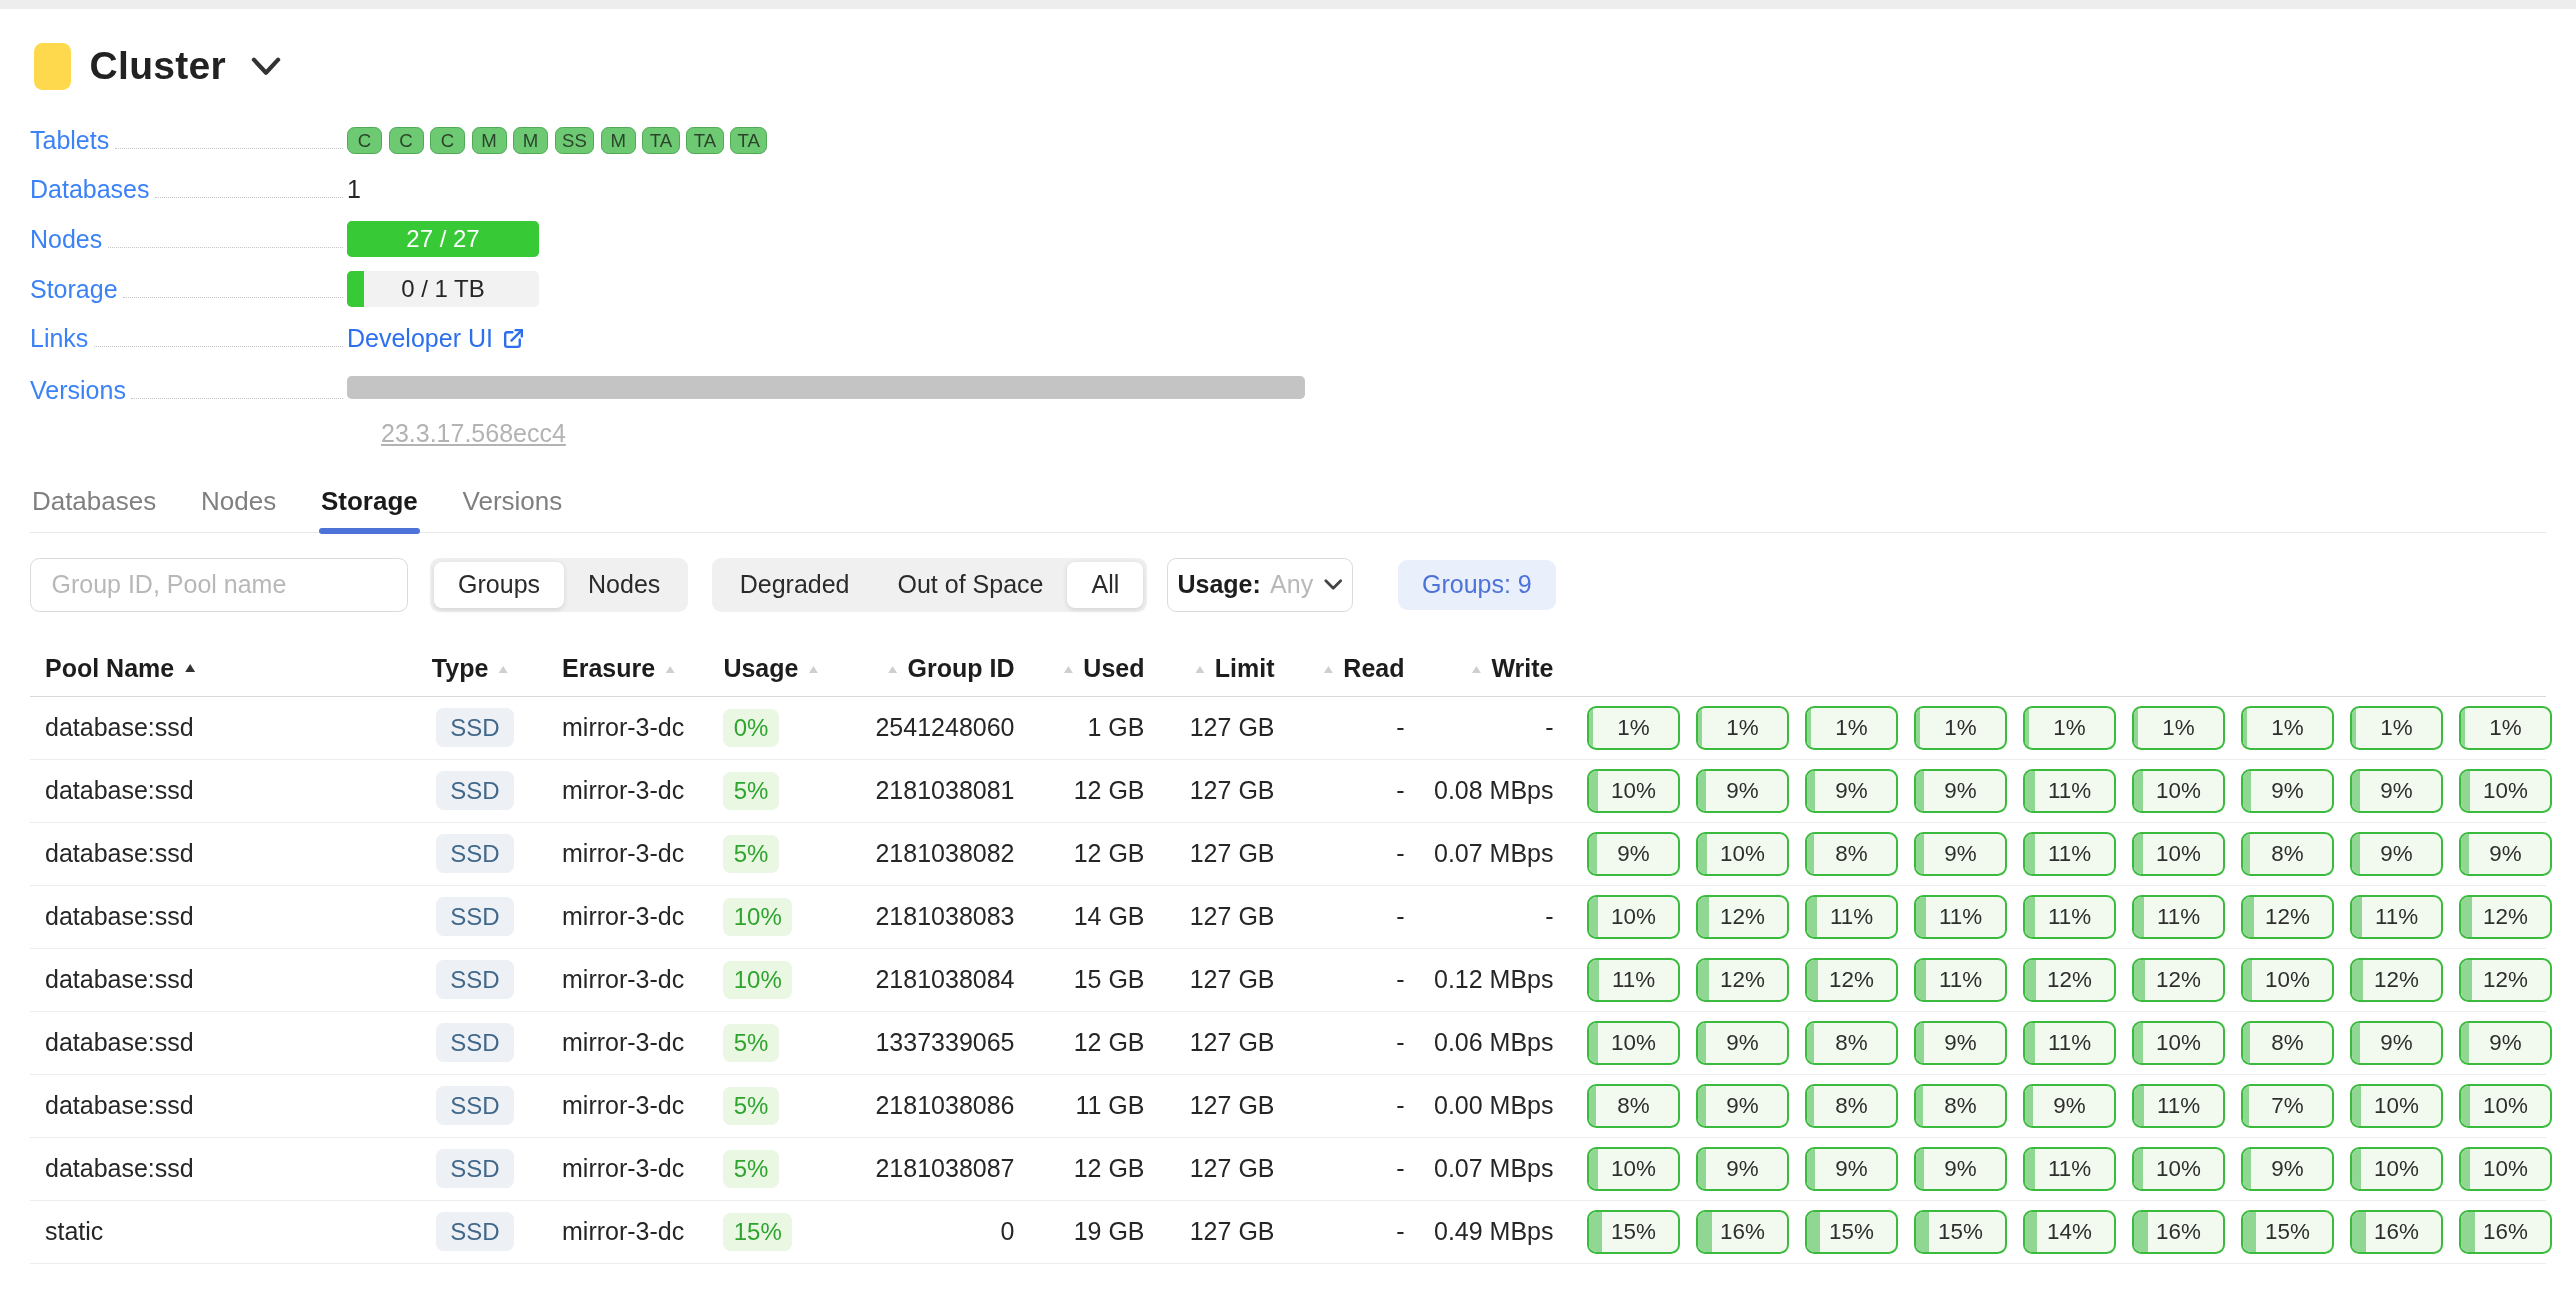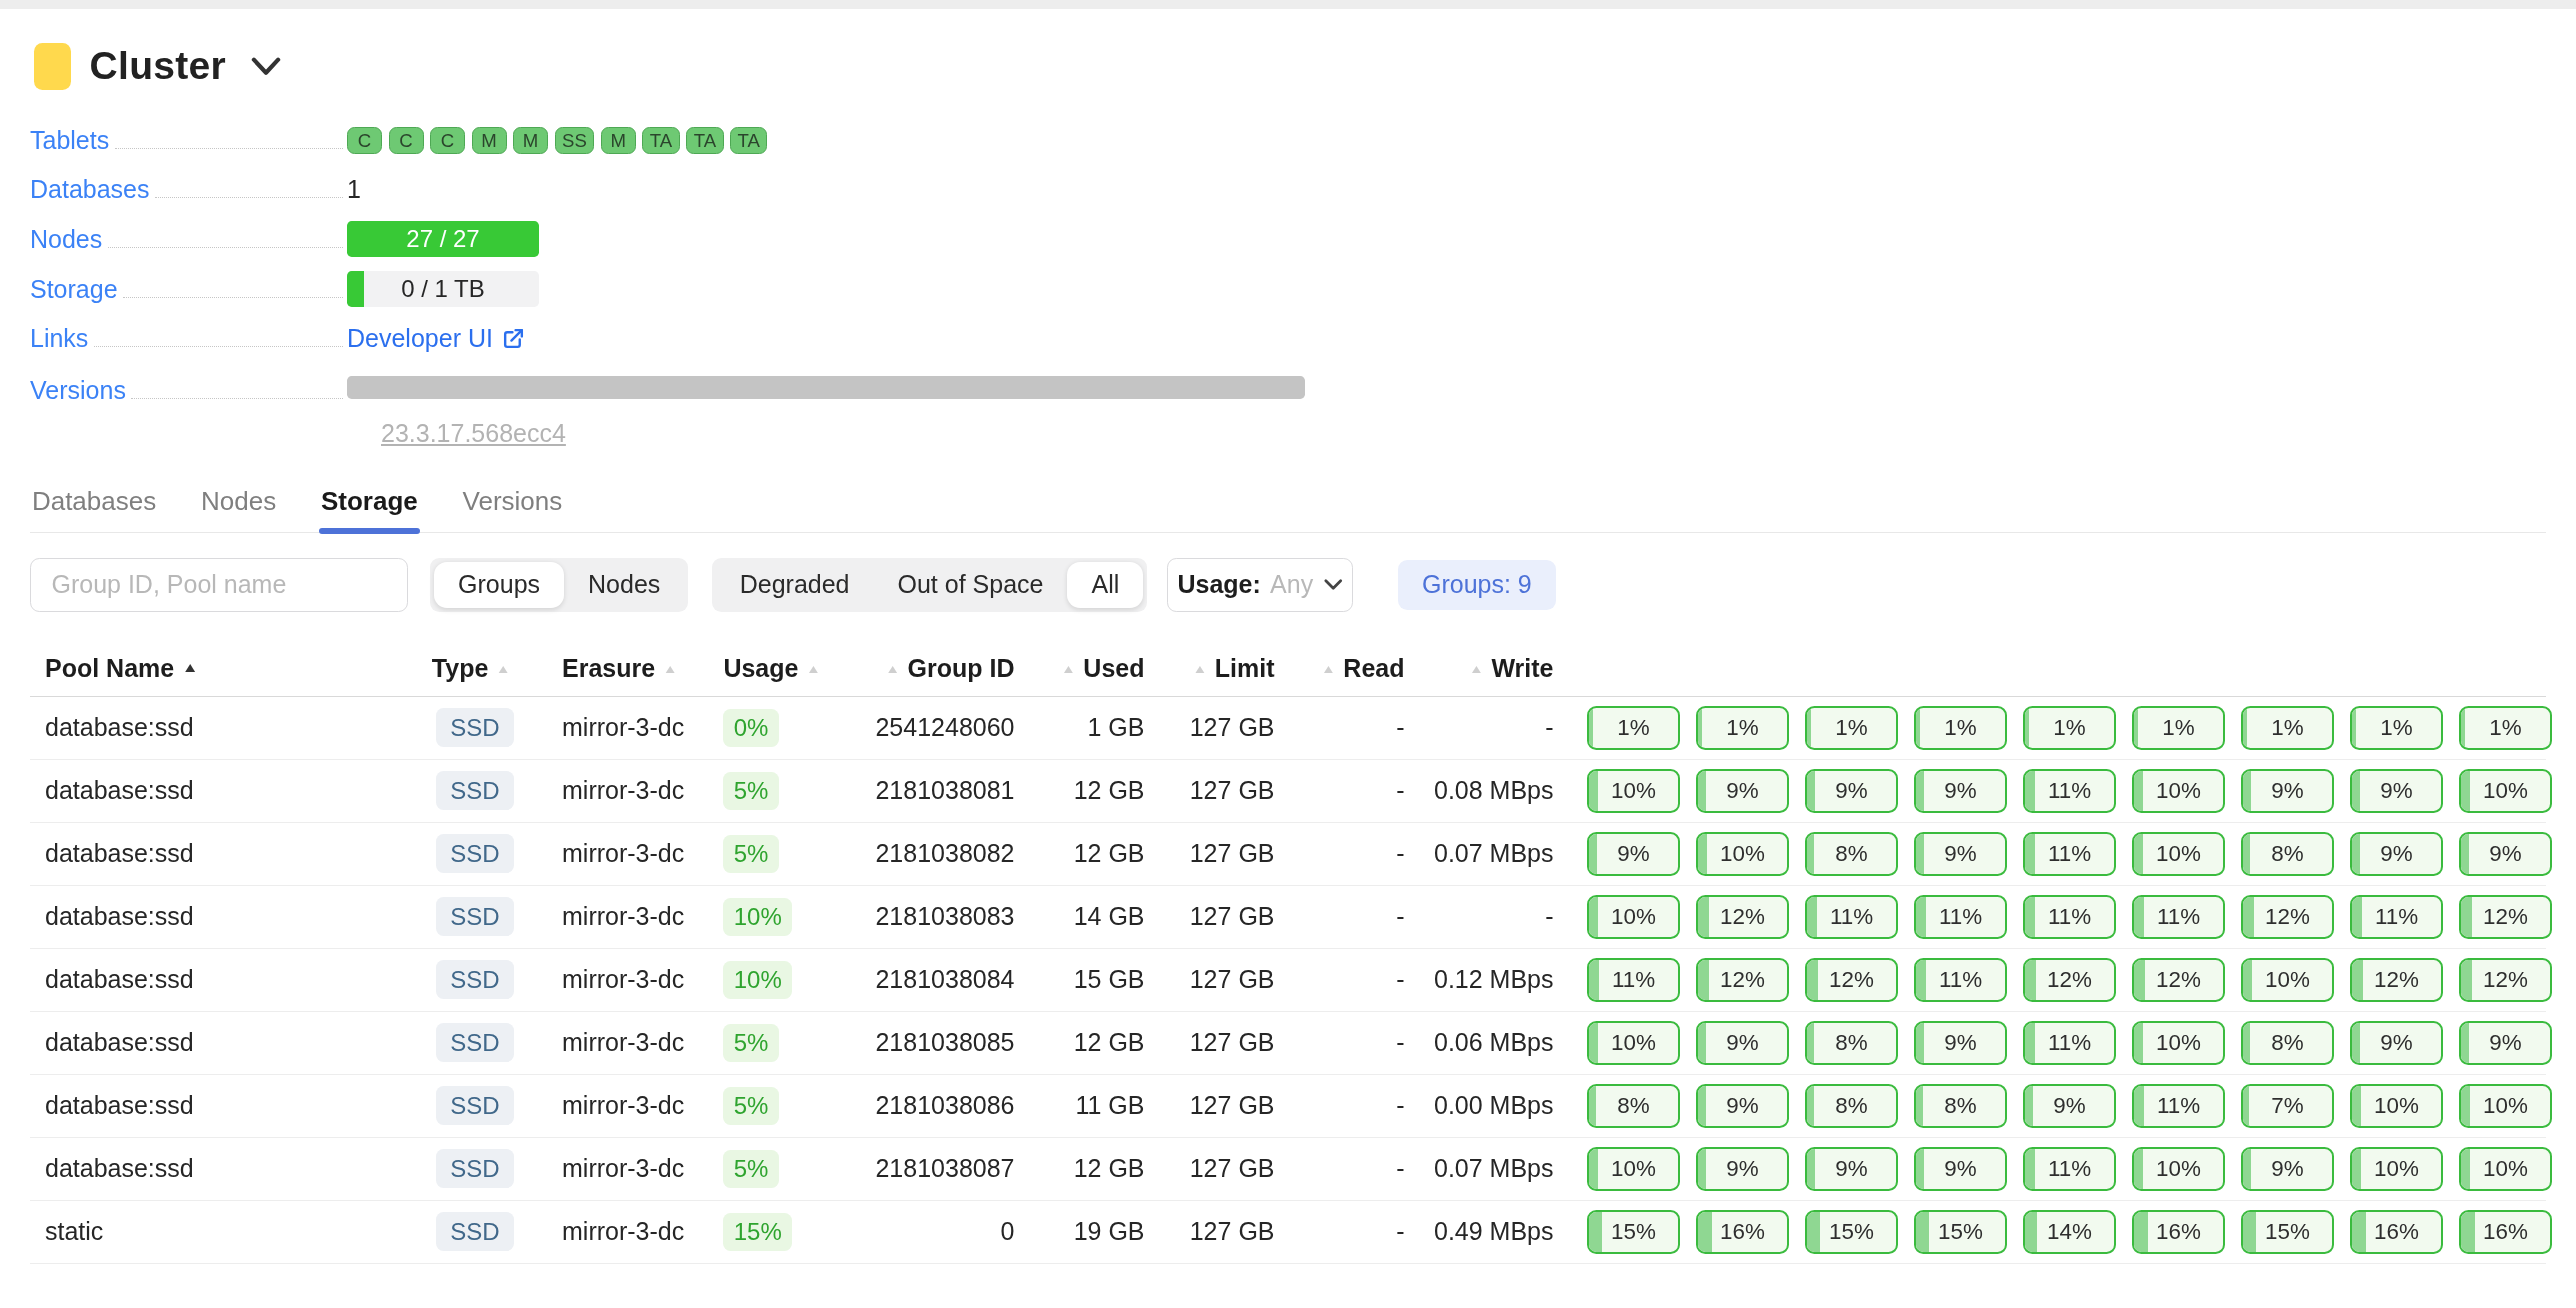--- a/index.html
+++ b/index.html
@@ -44,21 +44,21 @@
   .tab { font-size:26px; color:#7f7f7f; padding:5.6px 1.9px 15px 1.9px; cursor:pointer; position:relative; }
   .tab.active { color:#1a1a1a; font-weight:700; }
   .tab.active::after { content:""; position:absolute; left:0; right:0; bottom:-1.9px; height:5.6px; border-radius:3.7px; background:var(--blue); }
 
   
   .filterbar { display:flex; align-items:center; margin:24px 0 0 30px; height:56px; }
   .search-input { width:378px; height:54px; border:1.9px solid #dadadd; border-radius:9.3px; font-size:25px;
     padding:0 20.5px; color:#262626; outline:none; font-family:inherit; }
   .search-input::placeholder { color:#b8b8b8; }
   .seg { display:flex; background:#f0f0f1; border-radius:9.3px; padding:3.7px; height:54px; align-items:stretch; }
-  .seg-opt { display:flex; align-items:center; padding:0 24px; font-size:25px; color:#2a2a2a; border-radius:13px; cursor:pointer; white-space:nowrap; }
+  .seg-opt { display:flex; align-items:center; padding:0 24px; font-size:25px; color:#2a2a2a; border-radius:8px; cursor:pointer; white-space:nowrap; }
   .seg-opt.selected { background:#fff; box-shadow:0 1.9px 5.6px rgba(0,0,0,.12); }
   .m24{margin-left:22.4px} .m26{margin-left:24px} .m22{margin-left:20.5px} .m38{margin-left:45px}
   .usage-btn { display:flex; align-items:center; gap:9.3px; height:54px; padding:0 9px;
     border:1.9px solid #dadadd; border-radius:9.3px; cursor:pointer; background:#fff; }
   .usage-label { font-size:25px; font-weight:700; color:#1d1d1d; }
   .usage-value { font-size:25px; color:#b8b8b8; }
   .count-badge { height:50px; display:flex; align-items:center; padding:0 24px; border-radius:9.3px;
     background:#eaeffc; color:#4d72d8; font-size:25px; cursor:pointer; }
 
   
@@ -492,21 +492,21 @@
               <div class="vfill" style="width: 12%;"></div>
               <div class="vtext">12%</div>
             </div>
           </div>
         </div>
         <div class="trow drow">
           <div class="cell al pad16">database:ssd</div>
           <div class="cell ac"><div class="type-badge" style="display: inline-block;">SSD</div></div>
           <div class="cell al pad16">mirror-3-dc</div>
           <div class="cell al pad24"><div class="usage-badge" style="display: inline-block;">5%</div></div>
-          <div class="cell ar">2181038085</div>
+          <div class="cell ar">1337339065</div>
           <div class="cell ar">12 GB</div>
           <div class="cell ar">127 GB</div>
           <div class="cell ar">-</div>
           <div class="cell ar">0.06 MBps</div>
           <div class="vdisks-cell">
             <div class="vdisk">
               <div class="vfill" style="width: 10%;"></div>
               <div class="vtext">10%</div>
             </div>
             <div class="vdisk">

